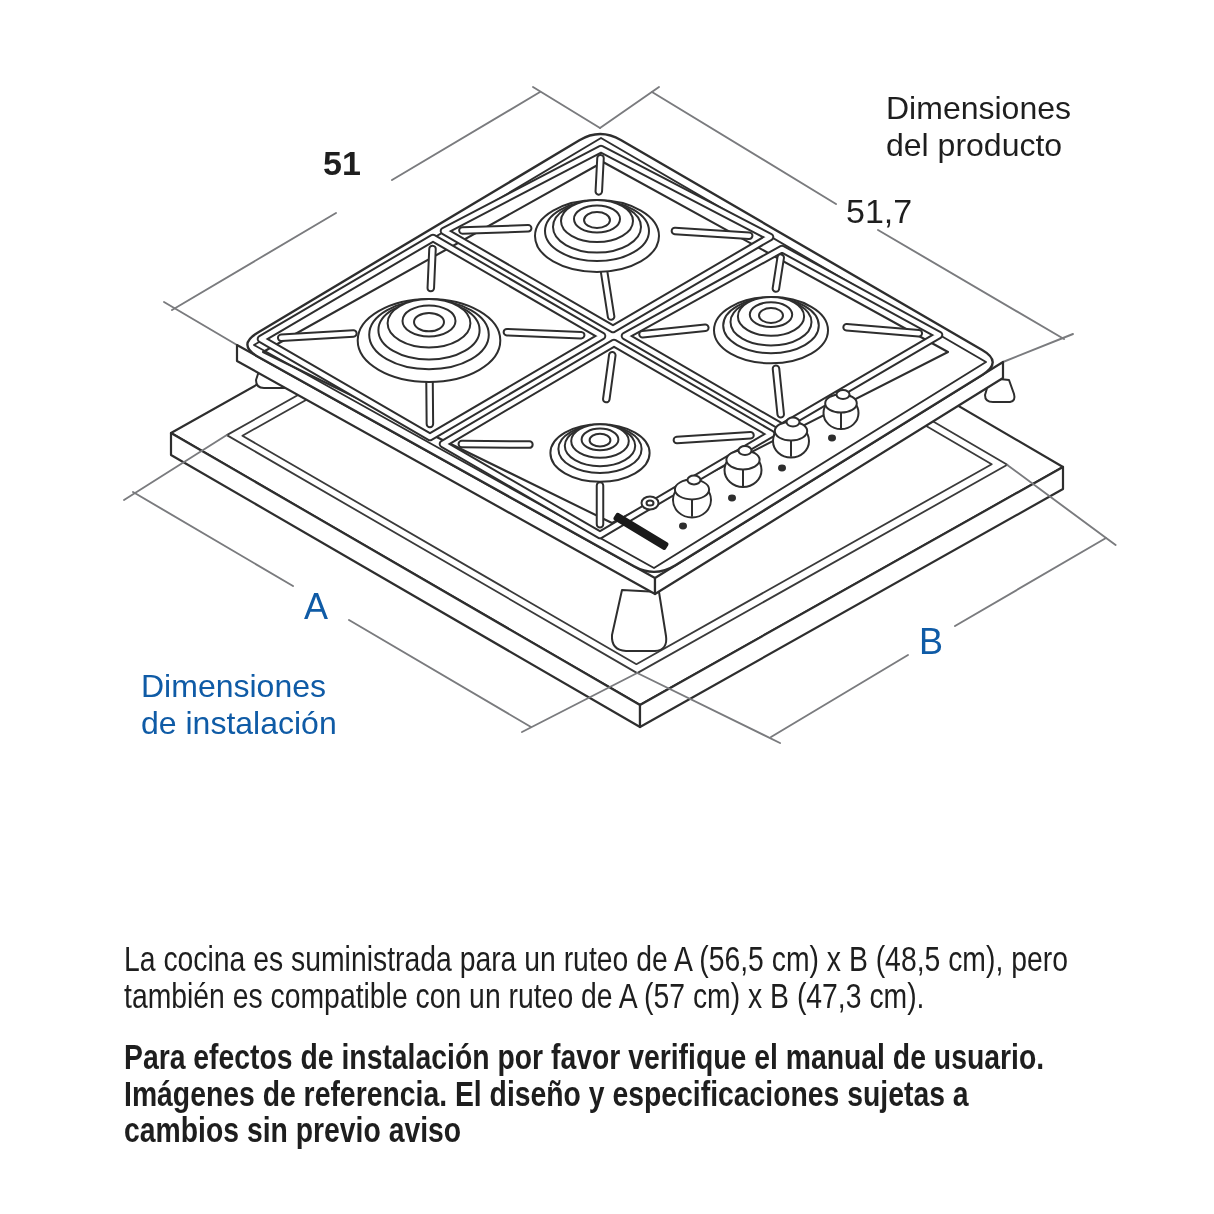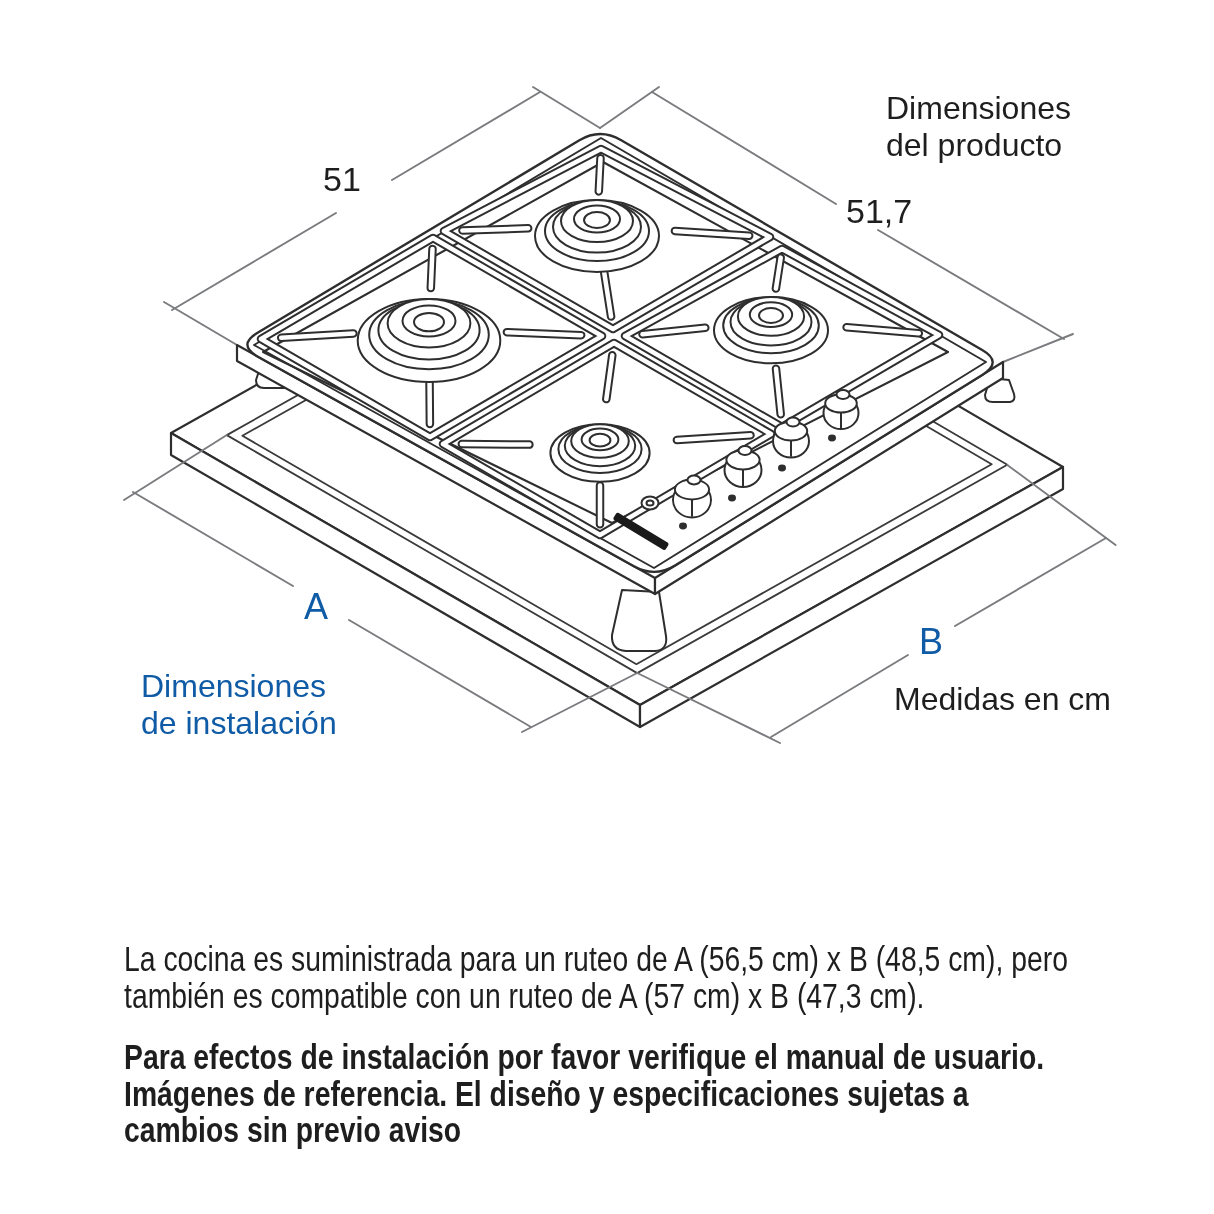--- a/index.html
+++ b/index.html
@@ -195,32 +195,31 @@
 
       <g transform="translate(617,512) rotate(31)">
         <rect x="0" y="0" width="61" height="8.5" rx="2" fill="#1a1a1a" stroke="none"></rect>
       </g>
     </g>
   </svg>
 
   <div class="lbl lbl-black caption" style="left:886px; top:90px;">Dimensiones
 del producto</div>
 
-  <div class="lbl lbl-black dim-num" style="left:323px; top:160px;">51</div>
+  <div class="lbl lbl-black dim-num" style="left:323px; top:144px;font-weight:bold;">51</div>
 
   <div class="lbl lbl-black dim-num" style="left:846px; top:192px;">51,7</div>
 
   <div class="lbl lbl-blue dim-letter" style="left:304px; top:586px;">A</div>
 
   <div class="lbl lbl-blue dim-letter" style="left:919px; top:621px;">B</div>
 
   <div class="lbl lbl-blue caption" style="left:141px; top:668px;">Dimensiones
 de instalación</div>
 
-  <div class="lbl lbl-black caption" style="left:894px; top:681px;">Medidas en cm</div>
 
   <div class="lbl lbl-black note" style="left:124px; top:941px;">La cocina es suministrada para un ruteo de A (56,5 cm) x B (48,5 cm), pero
 también es compatible con un ruteo de A (57 cm) x B (47,3 cm).</div>
 
   <div class="lbl lbl-black note note-bold" style="left:124px; top:1039px;">Para efectos de instalación por favor verifique el manual de usuario.
 Imágenes de referencia. El diseño y especificaciones sujetas a
 cambios sin previo aviso</div>
 
 </div>
 

